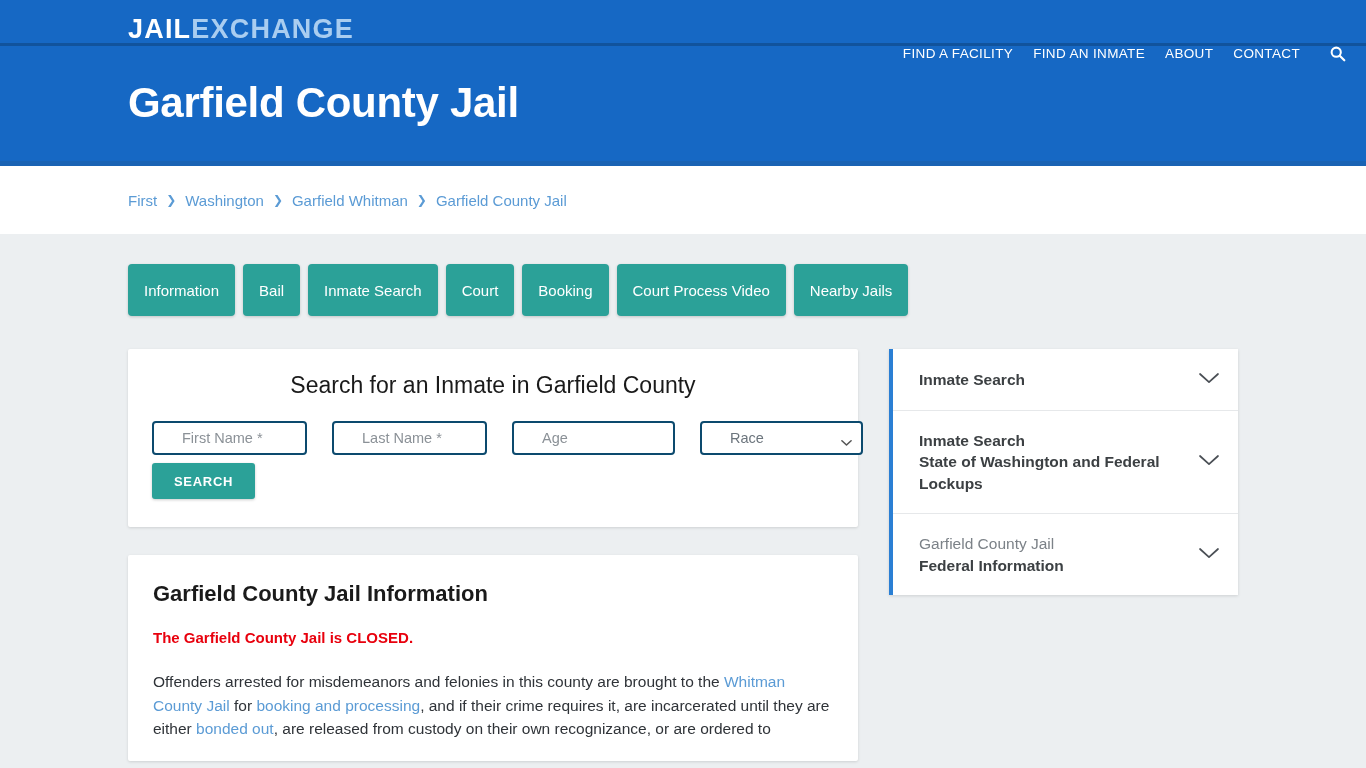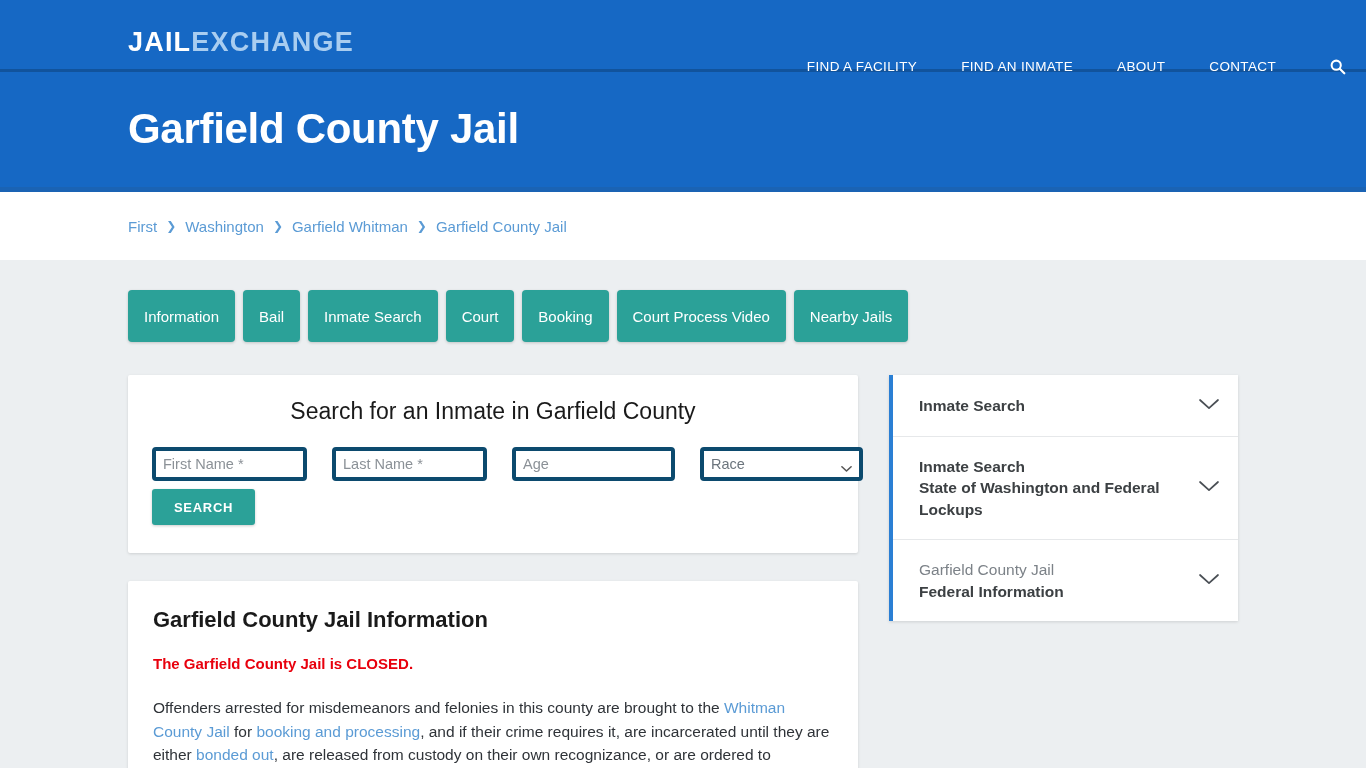--- a/index.html
+++ b/index.html
@@ -8,42 +8,42 @@
     margin: 0; padding: 0;
     width: 1366px; height: 768px;
     overflow: hidden;
     background: #eceff1;
     font-family: "Liberation Sans", sans-serif;
     -webkit-font-smoothing: antialiased;
   }
 
   
   .topbar {
-    height: 72px;
+    height: 46px;
     background: #1668c4;
     border-bottom: 3px solid #11539c;
     display: flex;
     align-items: center;
     padding: 16px 18px 0 128px;
     position: relative;
   }
   .logo {
     font-size: 27px;
     font-weight: bold;
     letter-spacing: 1.2px;
     white-space: nowrap;
     line-height: 1;
   }
   .logo .p1 { color: #ffffff; }
   .logo .p2 { color: #a9cdf0; }
   .nav {
     margin-left: auto;
     display: flex;
     align-items: center;
-    gap: 44px;
+    gap: 20px;
     margin-top: 48px;
   }
   .nav a {
     color: #ffffff;
     font-size: 13.5px;
     letter-spacing: 0.35px;
     text-decoration: none;
     white-space: nowrap;
   }
   .search-btn {
@@ -151,27 +151,27 @@
   .searchcard h2 {
     margin: 0 0 22px 0;
     text-align: center;
     font-size: 23px;
     font-weight: normal;
     color: #1a1a1a;
   }
   .fields { display: flex; gap: 25px; }
   .fld {
     height: 34px;
-    border: 4px solid #0c4a6e;
+    border: 2px solid #0c4a6e;
     border-radius: 4px;
     background: #fff;
     font-family: "Liberation Sans", sans-serif;
     font-size: 14.5px;
     color: #343a40;
-    padding: 0 7px;
+    padding: 0 28px;
     outline: none;
   }
   .fld::placeholder { color: #8b9197; }
   .fld.fn { width: 155px; }
   .fld.ln { width: 155px; }
   .fld.age { width: 163px; }
   .selwrap { position: relative; width: 169px; }
   .fld.race {
     width: 163px;
     appearance: none;

